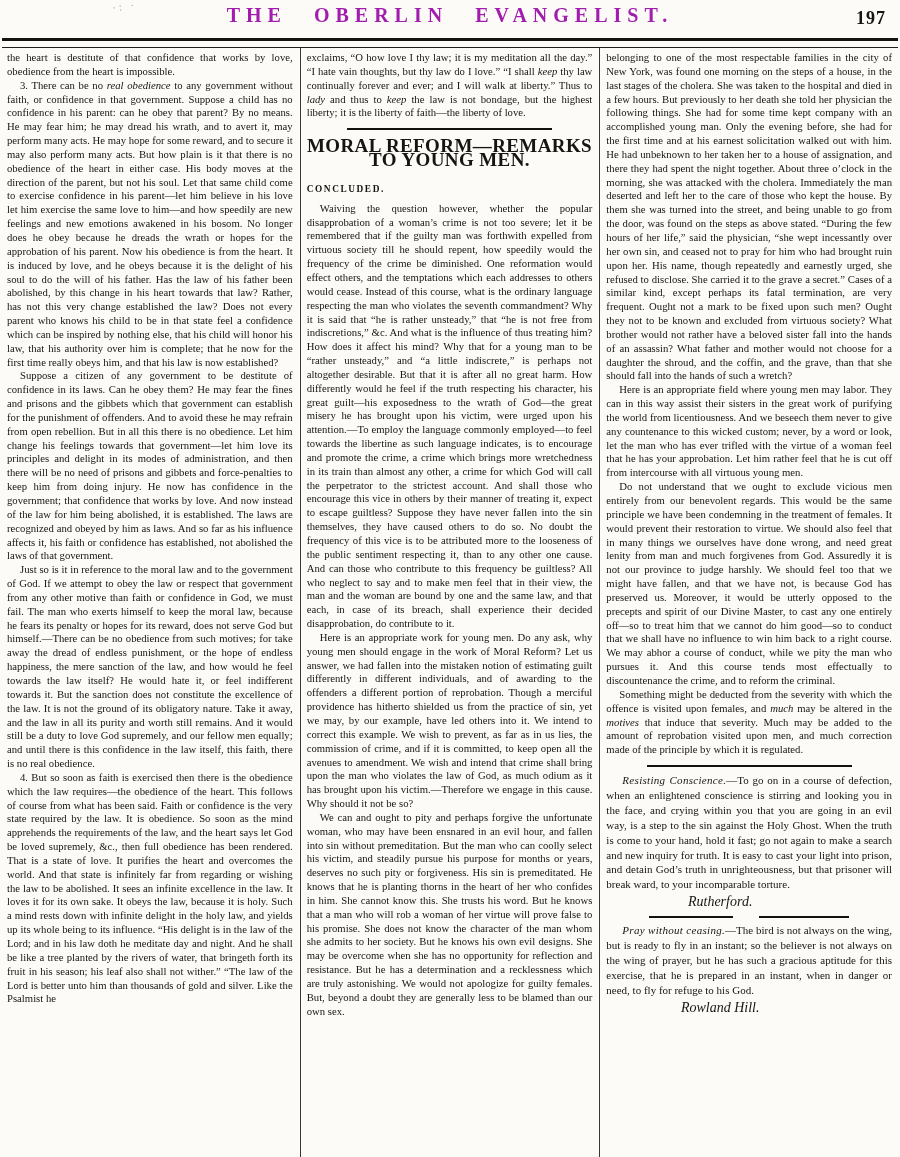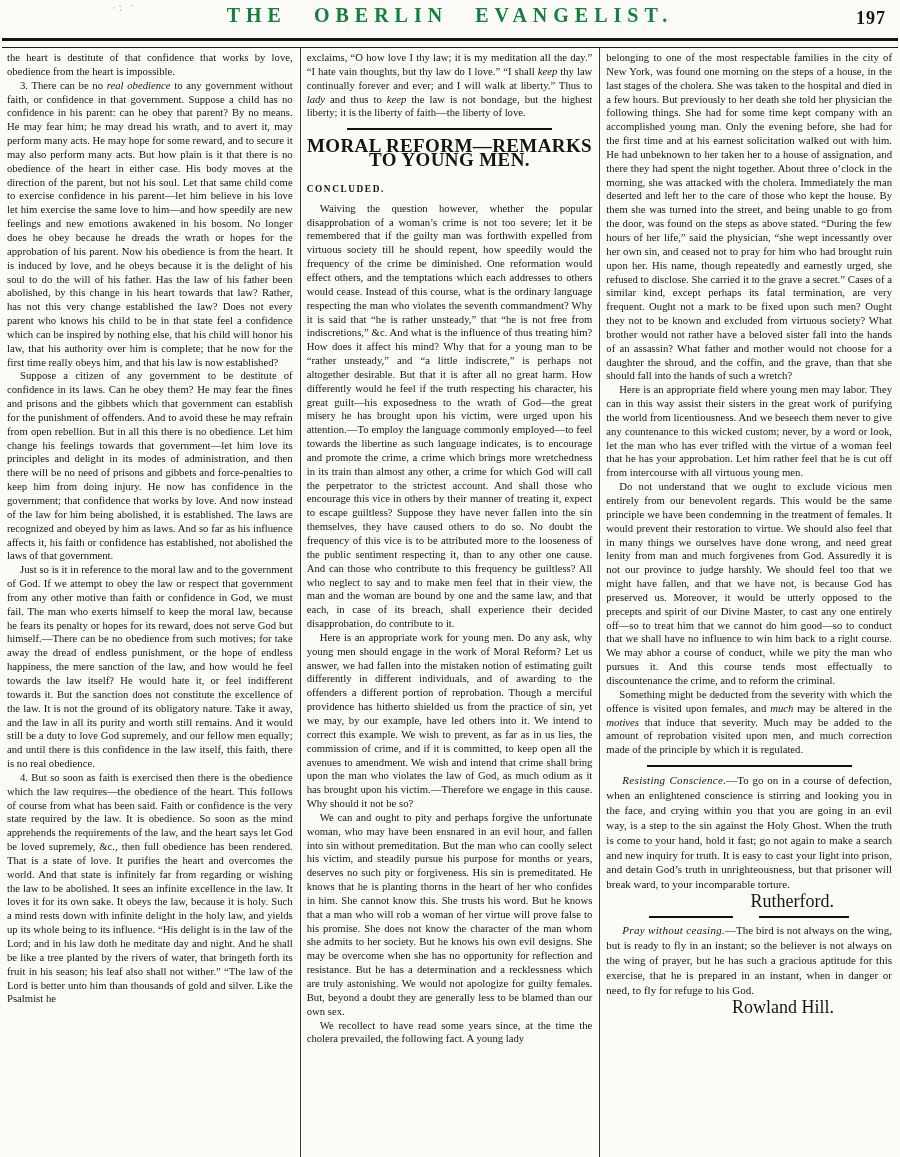--- a/index.html
+++ b/index.html
@@ -19,21 +19,21 @@
     height:34px;
     padding-top:4px;
   }
   .masthead h1{
     margin:0;
     text-align:center;
     font-size:20px;
     font-weight:700;
     letter-spacing:6px;
     word-spacing:16px;
-    color:#15803d;
+    color:#a21caf;
   }
   .page-number{
     position:absolute;
     right:14px;top:8px;
     font-size:18px;
     font-weight:700;
     letter-spacing:1px;
     text-align:right;
   }
   .pencil-mark{
@@ -93,23 +93,24 @@
   .plg{
     margin:1px 0 0;
     font-size:11px;
     line-height:14.9px;
     text-align:justify;
     text-indent:16px;
   }
   .sig{
     margin:2px 0 2px;
     padding-right:58px;
-    font-size:18px;
+    font-size:14px;
     line-height:15px;
-    text-align:right;
+    text-align:center;
+    font-style:italic;
   }
   .plg i{ letter-spacing:.3px; }
 </style>
 </head>
 <body>
 
 <div class="page">
   <header class="masthead">
     <span class="pencil-mark">·: ·</span>
     <h1>THE OBERLIN EVANGELIST.</h1>
@@ -125,21 +126,20 @@
         <p class="p">4. But so soon as faith is exercised then there is the obedience which the law requires—the obedience of the heart. This follows of course from what has been said. Faith or confidence is the very state required by the law. It is obedience. So soon as the mind apprehends the requirements of the law, and the heart says let God be loved supremely, &amp;c., then full obedience has been rendered. That is a state of love. It purifies the heart and overcomes the world. And that state is infinitely far from regarding or wishing the law to be abolished. It sees an infinite excellence in the law. It loves it for its own sake. It obeys the law, because it is holy. Such a mind rests down with infinite delight in the holy law, and yields up its whole being to its influence. “His delight is in the law of the Lord; and in his law doth he meditate day and night. And he shall be like a tree planted by the rivers of water, that bringeth forth its fruit in his season; his leaf also shall not wither.” “The law of the Lord is better unto him than thousands of gold and silver. Like the Psalmist he</p>
       </section>
     <section class="col">
         <p class="pn">exclaims, “O how love I thy law; it is my meditation all the day.” “I hate vain thoughts, but thy law do I love.” “I shall <i>keep</i> thy law continually forever and ever; and I will walk at liberty.” Thus to <i>lady</i> and thus to <i>keep</i> the law is not bondage, but the highest liberty; it is the liberty of faith—the liberty of love.</p>
         <div class="rule"></div>
         <h2 class="h1">MORAL REFORM—REMARKS TO YOUNG MEN.</h2>
         <h3 class="h2">CONCLUDED.</h3>
         <p class="p">Waiving the question however, whether the popular disapprobation of a woman’s crime is not too severe; let it be remembered that if the guilty man was forthwith expelled from virtuous society till he should repent, how speedily would the frequency of the crime be diminished. One reformation would effect others, and the temptations which each addresses to others would cease. Instead of this course, what is the ordinary language respecting the man who violates the seventh commandment? Why it is said that “he is rather unsteady,” that “he is not free from indiscretions,” &amp;c. And what is the influence of thus treating him? How does it affect his mind? Why that for a young man to be “rather unsteady,” and “a little indiscrete,” is perhaps not altogether desirable. But that it is after all no great harm. How differently would he feel if the truth respecting his character, his great guilt—his exposedness to the wrath of God—the great misery he has brought upon his victim, were urged upon his attention.—To employ the language commonly employed—to feel towards the libertine as such language indicates, is to encourage and promote the crime, a crime which brings more wretchedness in its train than almost any other, a crime for which God will call the perpetrator to the strictest account. And shall those who encourage this vice in others by their manner of treating it, expect to escape guiltless? Suppose they have never fallen into the sin themselves, they have caused others to do so. No doubt the frequency of this vice is to be attributed more to the looseness of the public sentiment respecting it, than to any other one cause. And can those who contribute to this frequency be guiltless? All who neglect to say and to make men feel that in their view, the man and the woman are bound by one and the same law, and that each, in case of its breach, shall experience their decided disapprobation, do contribute to it.</p>
         <p class="p">Here is an appropriate work for young men. Do any ask, why young men should engage in the work of Moral Reform? Let us answer, we had fallen into the mistaken notion of estimating guilt differently in different individuals, and of awarding to the offenders a different portion of reprobation. Though a merciful providence has hitherto shielded us from the practice of sin, yet we may, by our example, have led others into it. We intend to correct this example. We wish to prevent, as far as in us lies, the commission of crime, and if it is committed, to keep open all the avenues to amendment. We wish and intend that crime shall bring upon the man who violates the law of God, as much odium as it has brought upon his victim.—Therefore we engage in this cause. Why should it not be so?</p>
         <p class="p">We can and ought to pity and perhaps forgive the unfortunate woman, who may have been ensnared in an evil hour, and fallen into sin without premeditation. But the man who can coolly select his victim, and steadily pursue his purpose for months or years, deserves no such pity or forgiveness. His sin is premeditated. He knows that he is planting thorns in the heart of her who confides in him. She cannot know this. She trusts his word. But he knows that a man who will rob a woman of her virtue will prove false to his promise. She does not know the character of the man whom she admits to her society. But he knows his own evil designs. She may be overcome when she has no opportunity for reflection and resistance. But he has a determination and a recklessness which are truly astonishing. We would not apologize for guilty females. But, beyond a doubt they are generally less to be blamed than our own sex.</p>
-        <p class="p">We recollect to have read some years since, at the time the cholera prevailed, the following fact. A young lady</p>
       </section>
     <section class="col">
         <p class="pn">belonging to one of the most respectable families in the city of New York, was found one morning on the steps of a house, in the last stages of the cholera. She was taken to the hospital and died in a few hours. But previously to her death she told her physician the following things. She had for some time kept company with an accomplished young man. Only the evening before, she had for the first time and at his earnest solicitation walked out with him. He had unbeknown to her taken her to a house of assignation, and there they had spent the night together. About three o’clock in the morning, she was attacked with the cholera. Immediately the man deserted and left her to the care of those who kept the house. By them she was turned into the street, and being unable to go from the door, was found on the steps as above stated. “During the few hours of her life,” said the physician, “she wept incessantly over her own sin, and ceased not to pray for him who had brought ruin upon her. His name, though repeatedly and earnestly urged, she refused to disclose. She carried it to the grave a secret.” Cases of a similar kind, except perhaps its fatal termination, are very frequent. Ought not a mark to be fixed upon such men? Ought they not to be known and excluded from virtuous society? What brother would not rather have a beloved sister fall into the hands of an assassin? What father and mother would not choose for a daughter the shroud, and the coffin, and the grave, than that she should fall into the hands of such a wretch?</p>
         <p class="p">Here is an appropriate field where young men may labor. They can in this way assist their sisters in the great work of purifying the world from licentiousness. And we beseech them never to give any countenance to this wicked custom; never, by a word or look, let the man who has ever trifled with the virtue of a woman feel that he has your approbation. Let him rather feel that he is cut off from intercourse with all virtuous young men.</p>
         <p class="p">Do not understand that we ought to exclude vicious men entirely from our benevolent regards. This would be the same principle we have been condemning in the treatment of females. It would prevent their restoration to virtue. We should also feel that in many things we ourselves have done wrong, and need great lenity from man and much forgivenes from God. Assuredly it is not our province to judge harshly. We should feel too that we might have fallen, and that we have not, is because God has preserved us. Moreover, it would be utterly opposed to the precepts and spirit of our Divine Master, to cast any one entirely off—so to treat him that we cannot do him good—so to conduct that we shall have no influence to win him back to a right course. We may abhor a course of conduct, while we pity the man who pursues it. And this course tends most effectually to discountenance the crime, and to reform the criminal.</p>
         <p class="p">Something might be deducted from the severity with which the offence is visited upon females, and <i>much</i> may be altered in the <i>motives</i> that induce that severity. Much may be added to the amount of reprobation visited upon men, and much correction made of the principle by which it is regulated.</p>
         <div class="rule"></div>
         <p class="plg"><i>Resisting Conscience.</i>—To go on in a course of defection, when an enlightened conscience is stirring and looking you in the face, and crying within you that you are going in an evil way, is a step to the sin against the Holy Ghost. When the truth is come to your hand, hold it fast; go not again to make a search and new inquiry for truth. It is easy to cast your light into prison, and detain God’s truth in unrighteousness, but that prisoner will break ward, to your incomparable torture.</p>
         <p class="sig">Rutherford.</p>
         <div class="rule2"></div>

